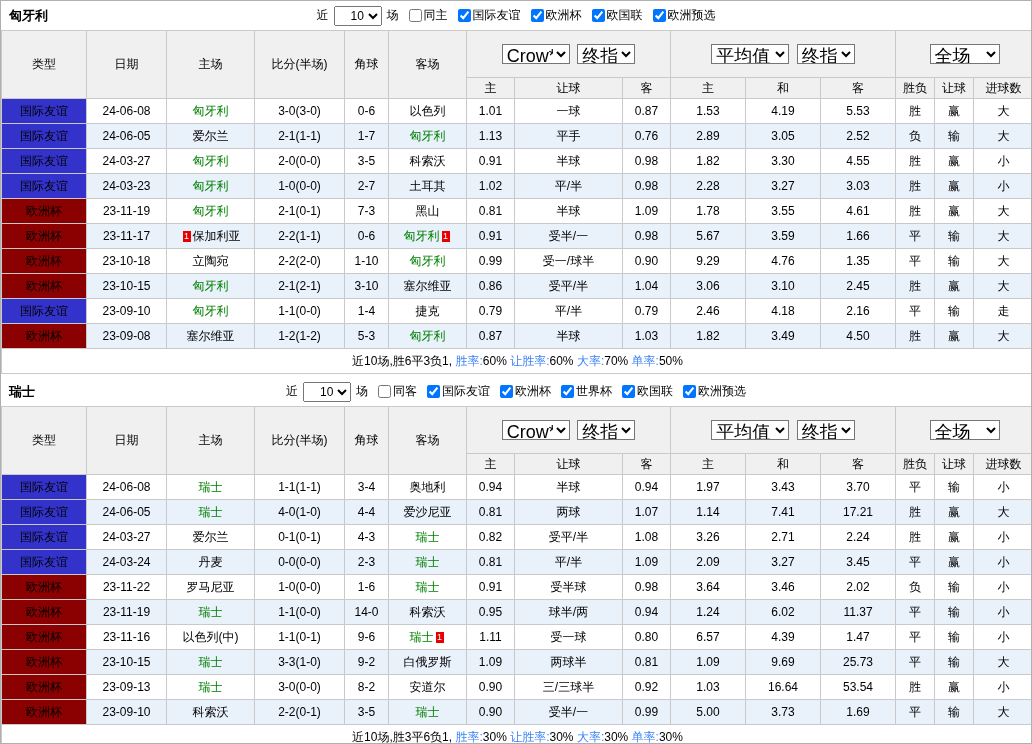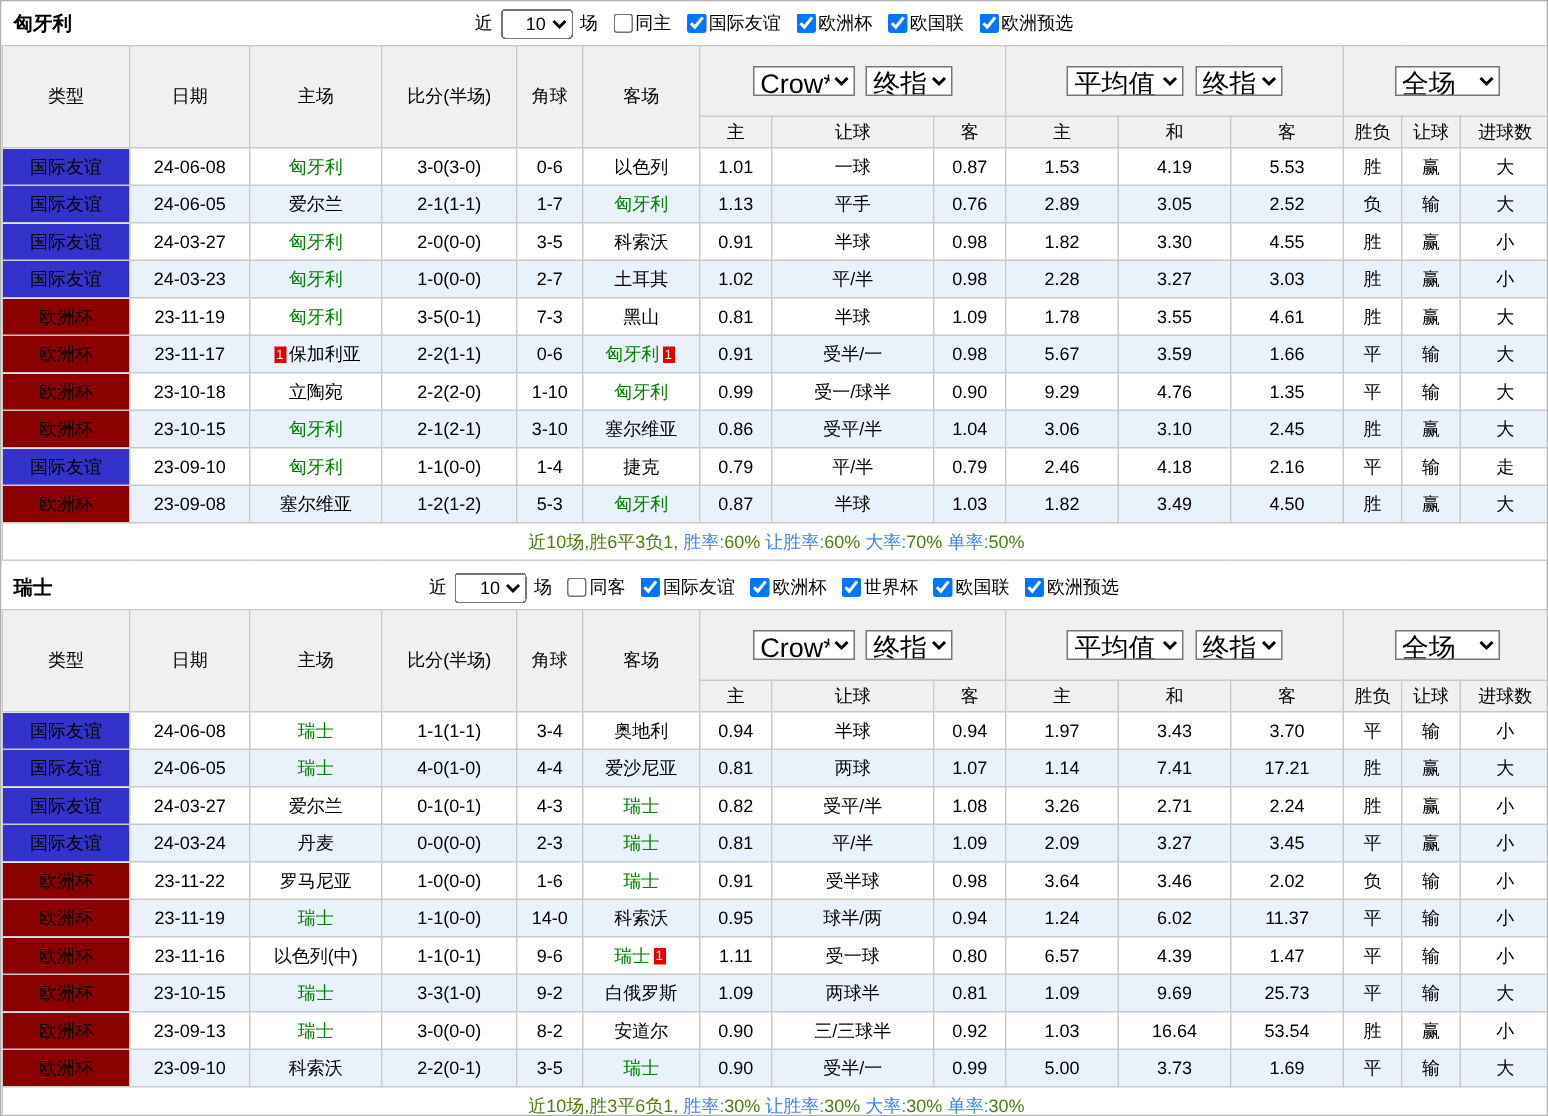--- a/index.html
+++ b/index.html
@@ -30,21 +30,21 @@
   .stats thead tr:last-child th { height:21px; }
   .stats thead select { height:20px; font-size:18px; margin:13px 2px; background:#fff; }
 
   .stats tbody tr:nth-child(even) { background:#e9f1fb; }
   .stats tbody tr:nth-child(odd)  { background:#ffffff; }
 
   .t-blue { background:#3333cc; color:#fff; }
   .t-red  { background:#8b0000; color:#fff; }
   .green  { color:#008000; }
   .score  { color:#e60000; }
-  .c-red    { color:#4d7c0f; }
+  .c-red    { color:#000000; }
   .c-blue   { color:#0000dd; }
   .c-green  { color:#008000; }
   .c-purple { color:#800080; }
   .c-black  { color:#3b82f6; }
 
   .badge { display:inline-block; background:#e60000; color:#fff; font-size:9px; line-height:11px; height:11px; min-width:8px; padding:0 1px; margin:0 2px; vertical-align:middle; }
   .summary { height:26px; background:#fff; font-size:12px; }
 </style>
 </head>
 <body>
@@ -197,21 +197,21 @@
       <td>3.27</td>
       <td>3.03</td>
       <td class="c-red">胜</td>
       <td class="c-red">赢</td>
       <td class="c-blue">小</td>
     </tr>
             <tr>
       <td class="t-red">欧洲杯</td>
       <td>23-11-19</td>
       <td><span class="green">匈牙利</span></td>
-      <td class="score">3-5(0-1)</td>
+      <td class="score">2-1(0-1)</td>
       <td>7-3</td>
       <td><span class="">黑山</span></td>
       <td>0.81</td>
       <td>半球</td>
       <td>1.09</td>
       <td>1.78</td>
       <td>3.55</td>
       <td>4.61</td>
       <td class="c-red">胜</td>
       <td class="c-red">赢</td>

